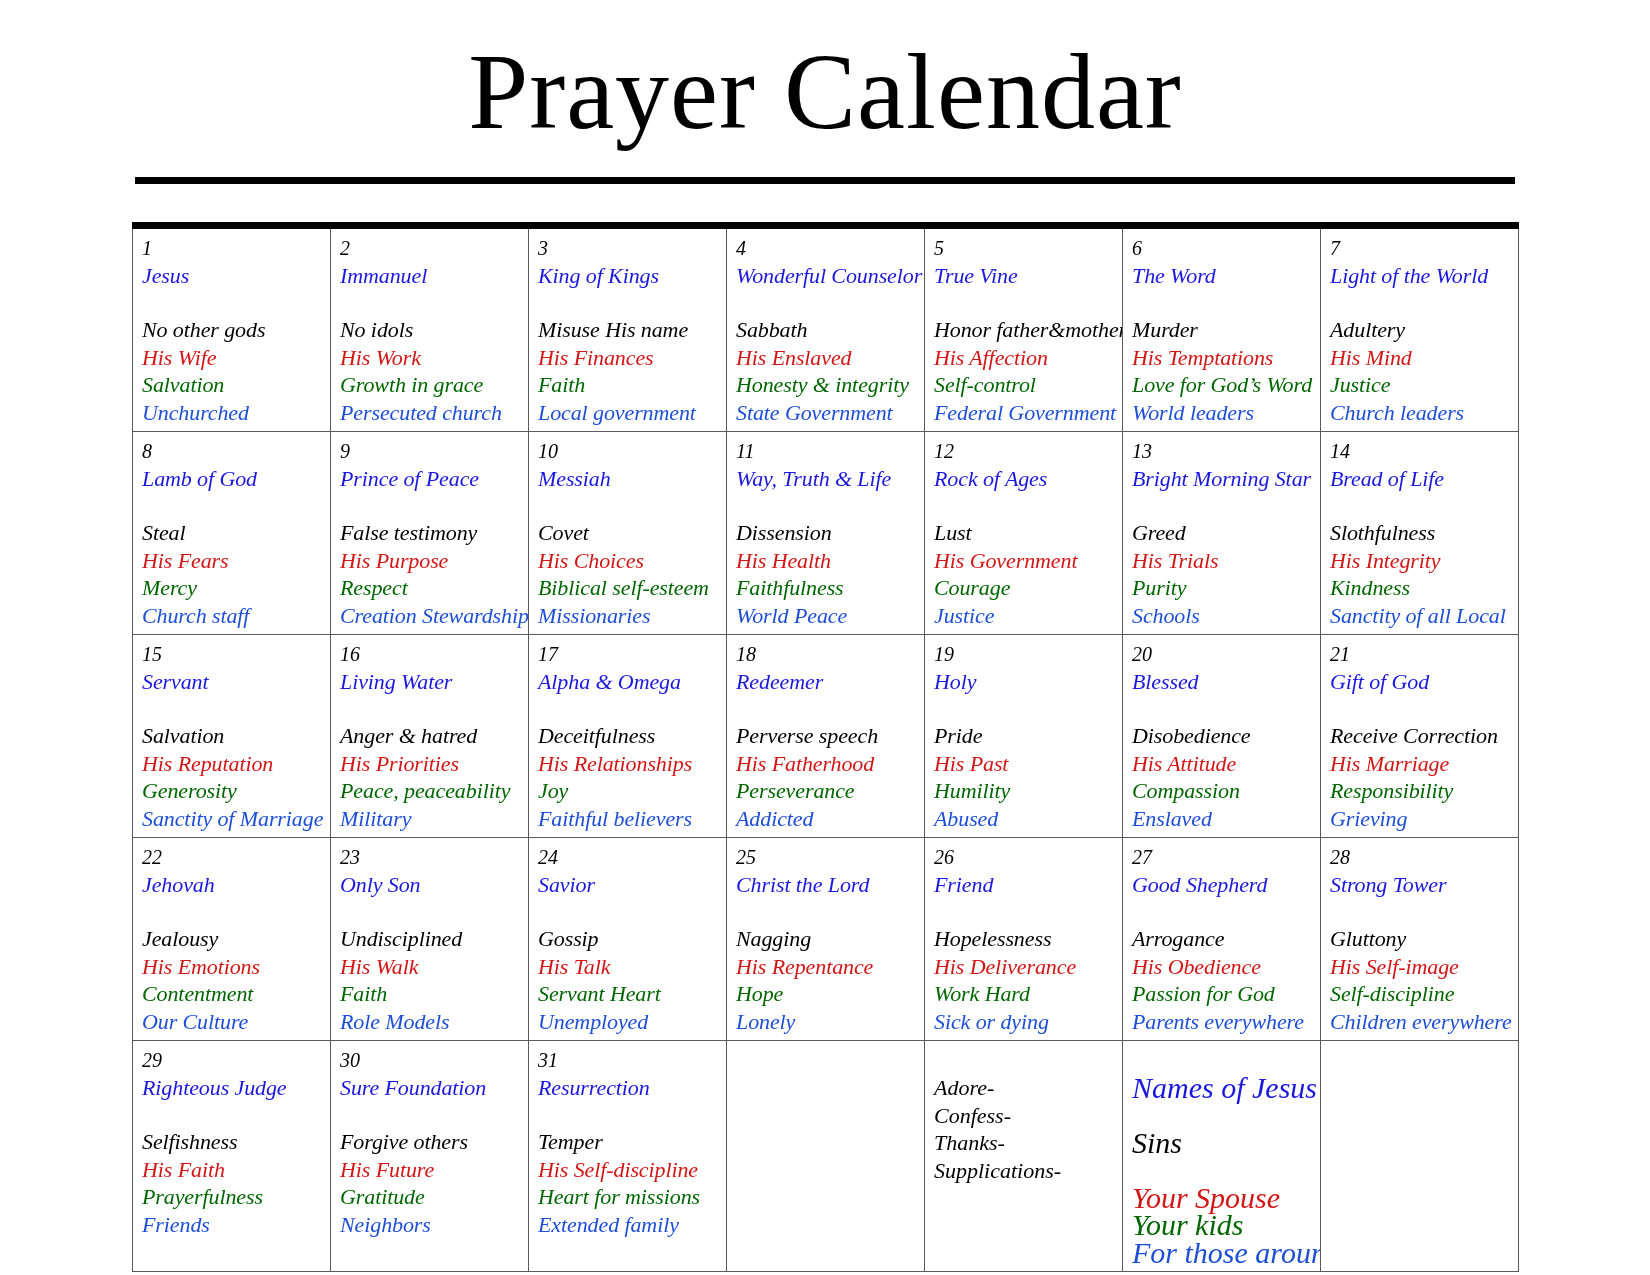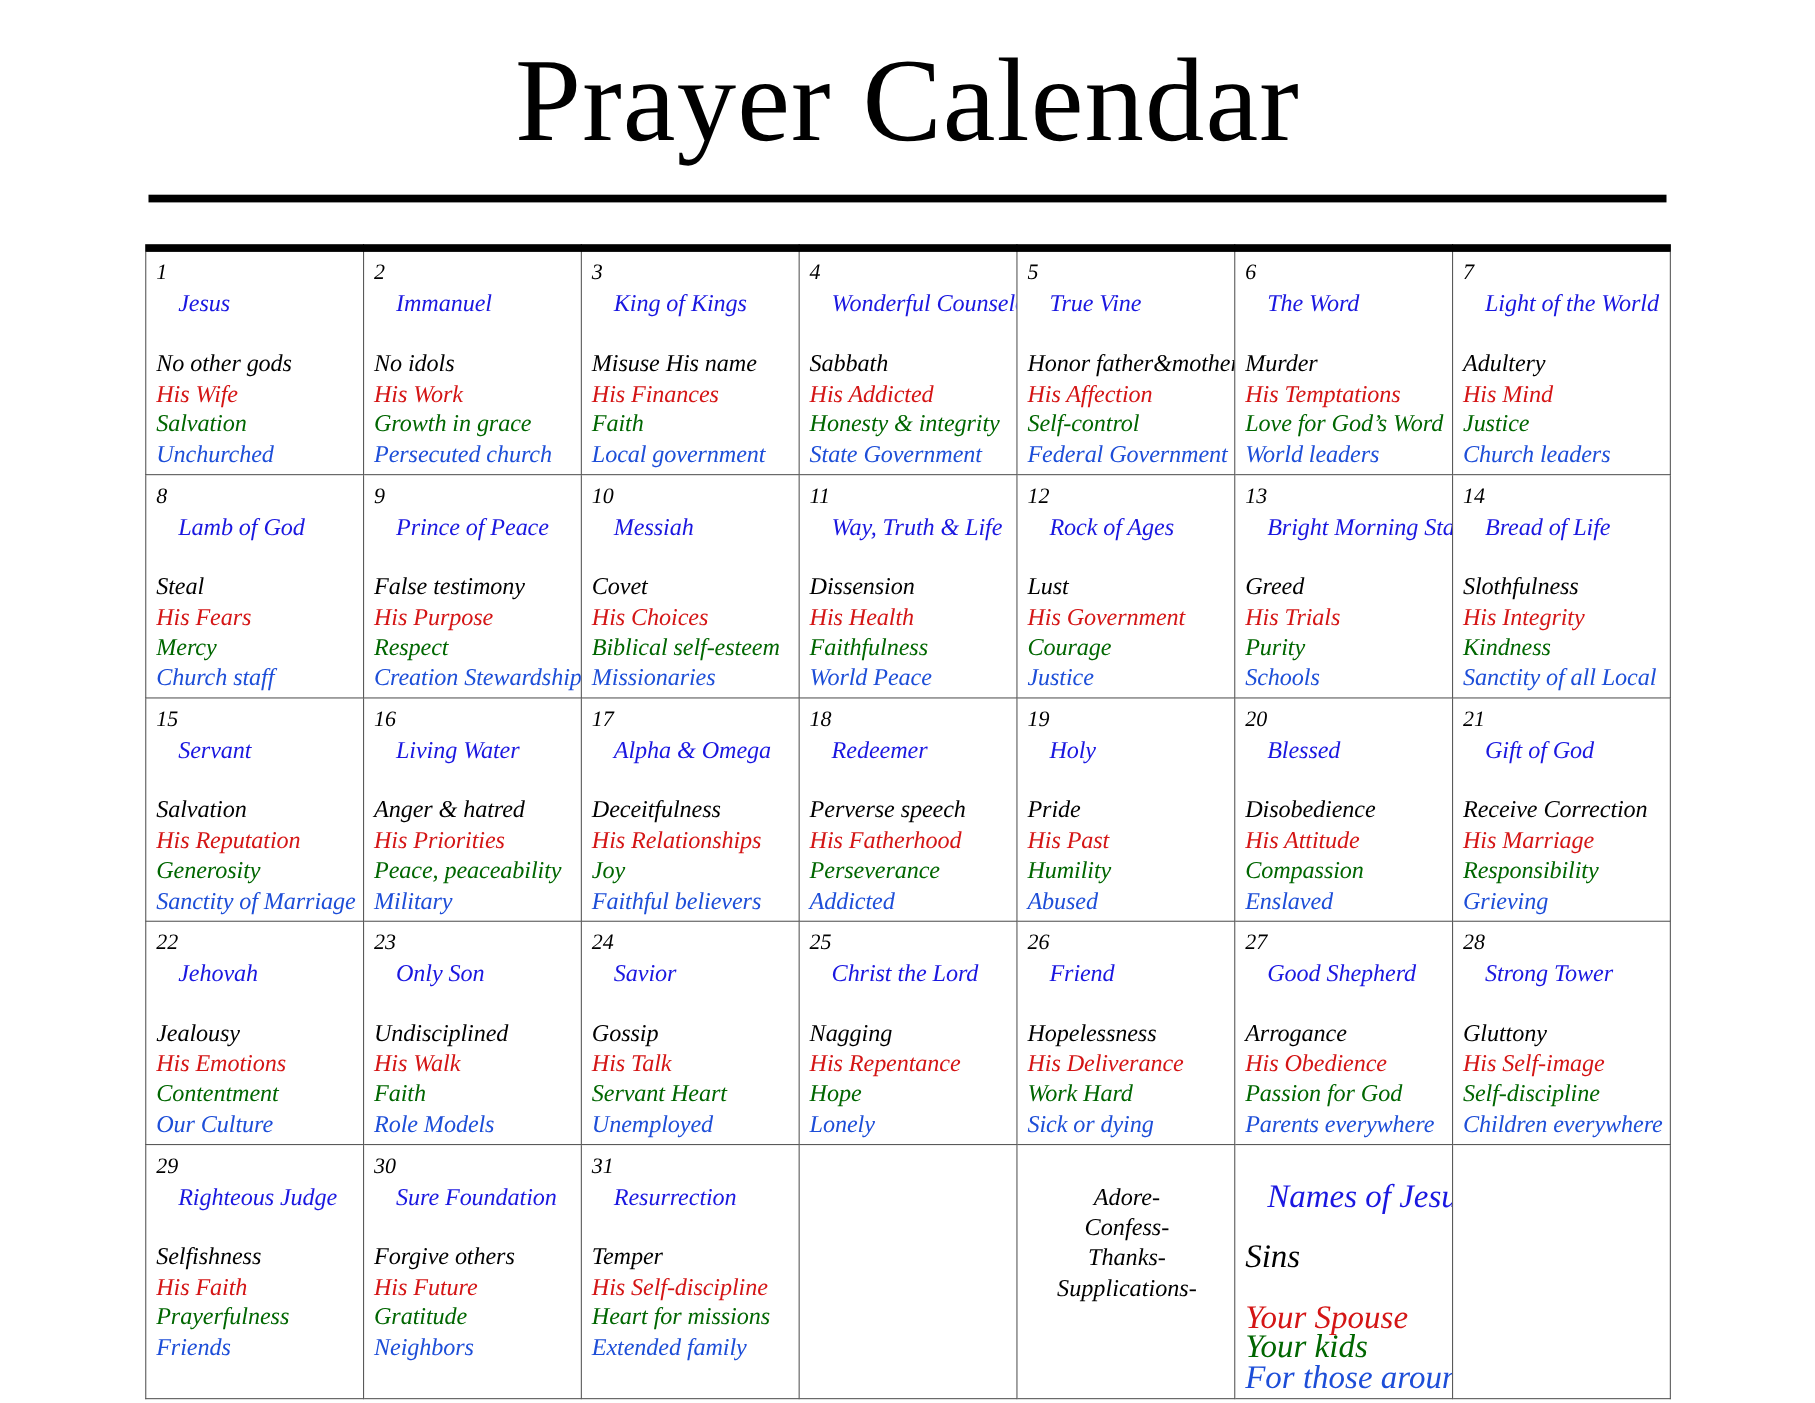--- a/index.html
+++ b/index.html
@@ -81,29 +81,29 @@
     color: #000000;
     white-space: nowrap;
   }
   .line {
     font-style: italic;
     font-size: 22px;
     line-height: 27.6px;
     white-space: nowrap;
     letter-spacing: -0.1px;
   }
-  .l-name    { color: #1a17e0; margin-left: 20px; }
+  .l-name    { color: #1a17e0; }
   .l-sin     { color: #000000; margin-top: 27px; }
   .l-husband { color: #d41515; }
   .l-virtue  { color: #006600; }
   .l-world   { color: #1d4ed8; }
 
   
   .acts-cell {
-    text-align: center;
+    text-align: left;
   }
   .acts-line {
     font-style: italic;
     font-size: 22px;
     line-height: 27.6px;
     color: #000000;
     white-space: nowrap;
   }
   .acts-pad { height: 27.6px; }
 
@@ -151,21 +151,21 @@
             <div class="line l-name">King of Kings</div>
             <div class="line l-sin">Misuse His name</div>
             <div class="line l-husband">His Finances</div>
             <div class="line l-virtue">Faith</div>
             <div class="line l-world">Local government</div>
           </td>
           <td>
             <div class="daynum">4</div>
             <div class="line l-name">Wonderful Counselor</div>
             <div class="line l-sin">Sabbath</div>
-            <div class="line l-husband">His Addicted</div>
+            <div class="line l-husband">His Enslaved</div>
             <div class="line l-virtue">Honesty &amp; integrity</div>
             <div class="line l-world">State Government</div>
           </td>
           <td>
             <div class="daynum">5</div>
             <div class="line l-name">True Vine</div>
             <div class="line l-sin">Honor father&amp;mother</div>
             <div class="line l-husband">His Affection</div>
             <div class="line l-virtue">Self-control</div>
             <div class="line l-world">Federal Government</div>

